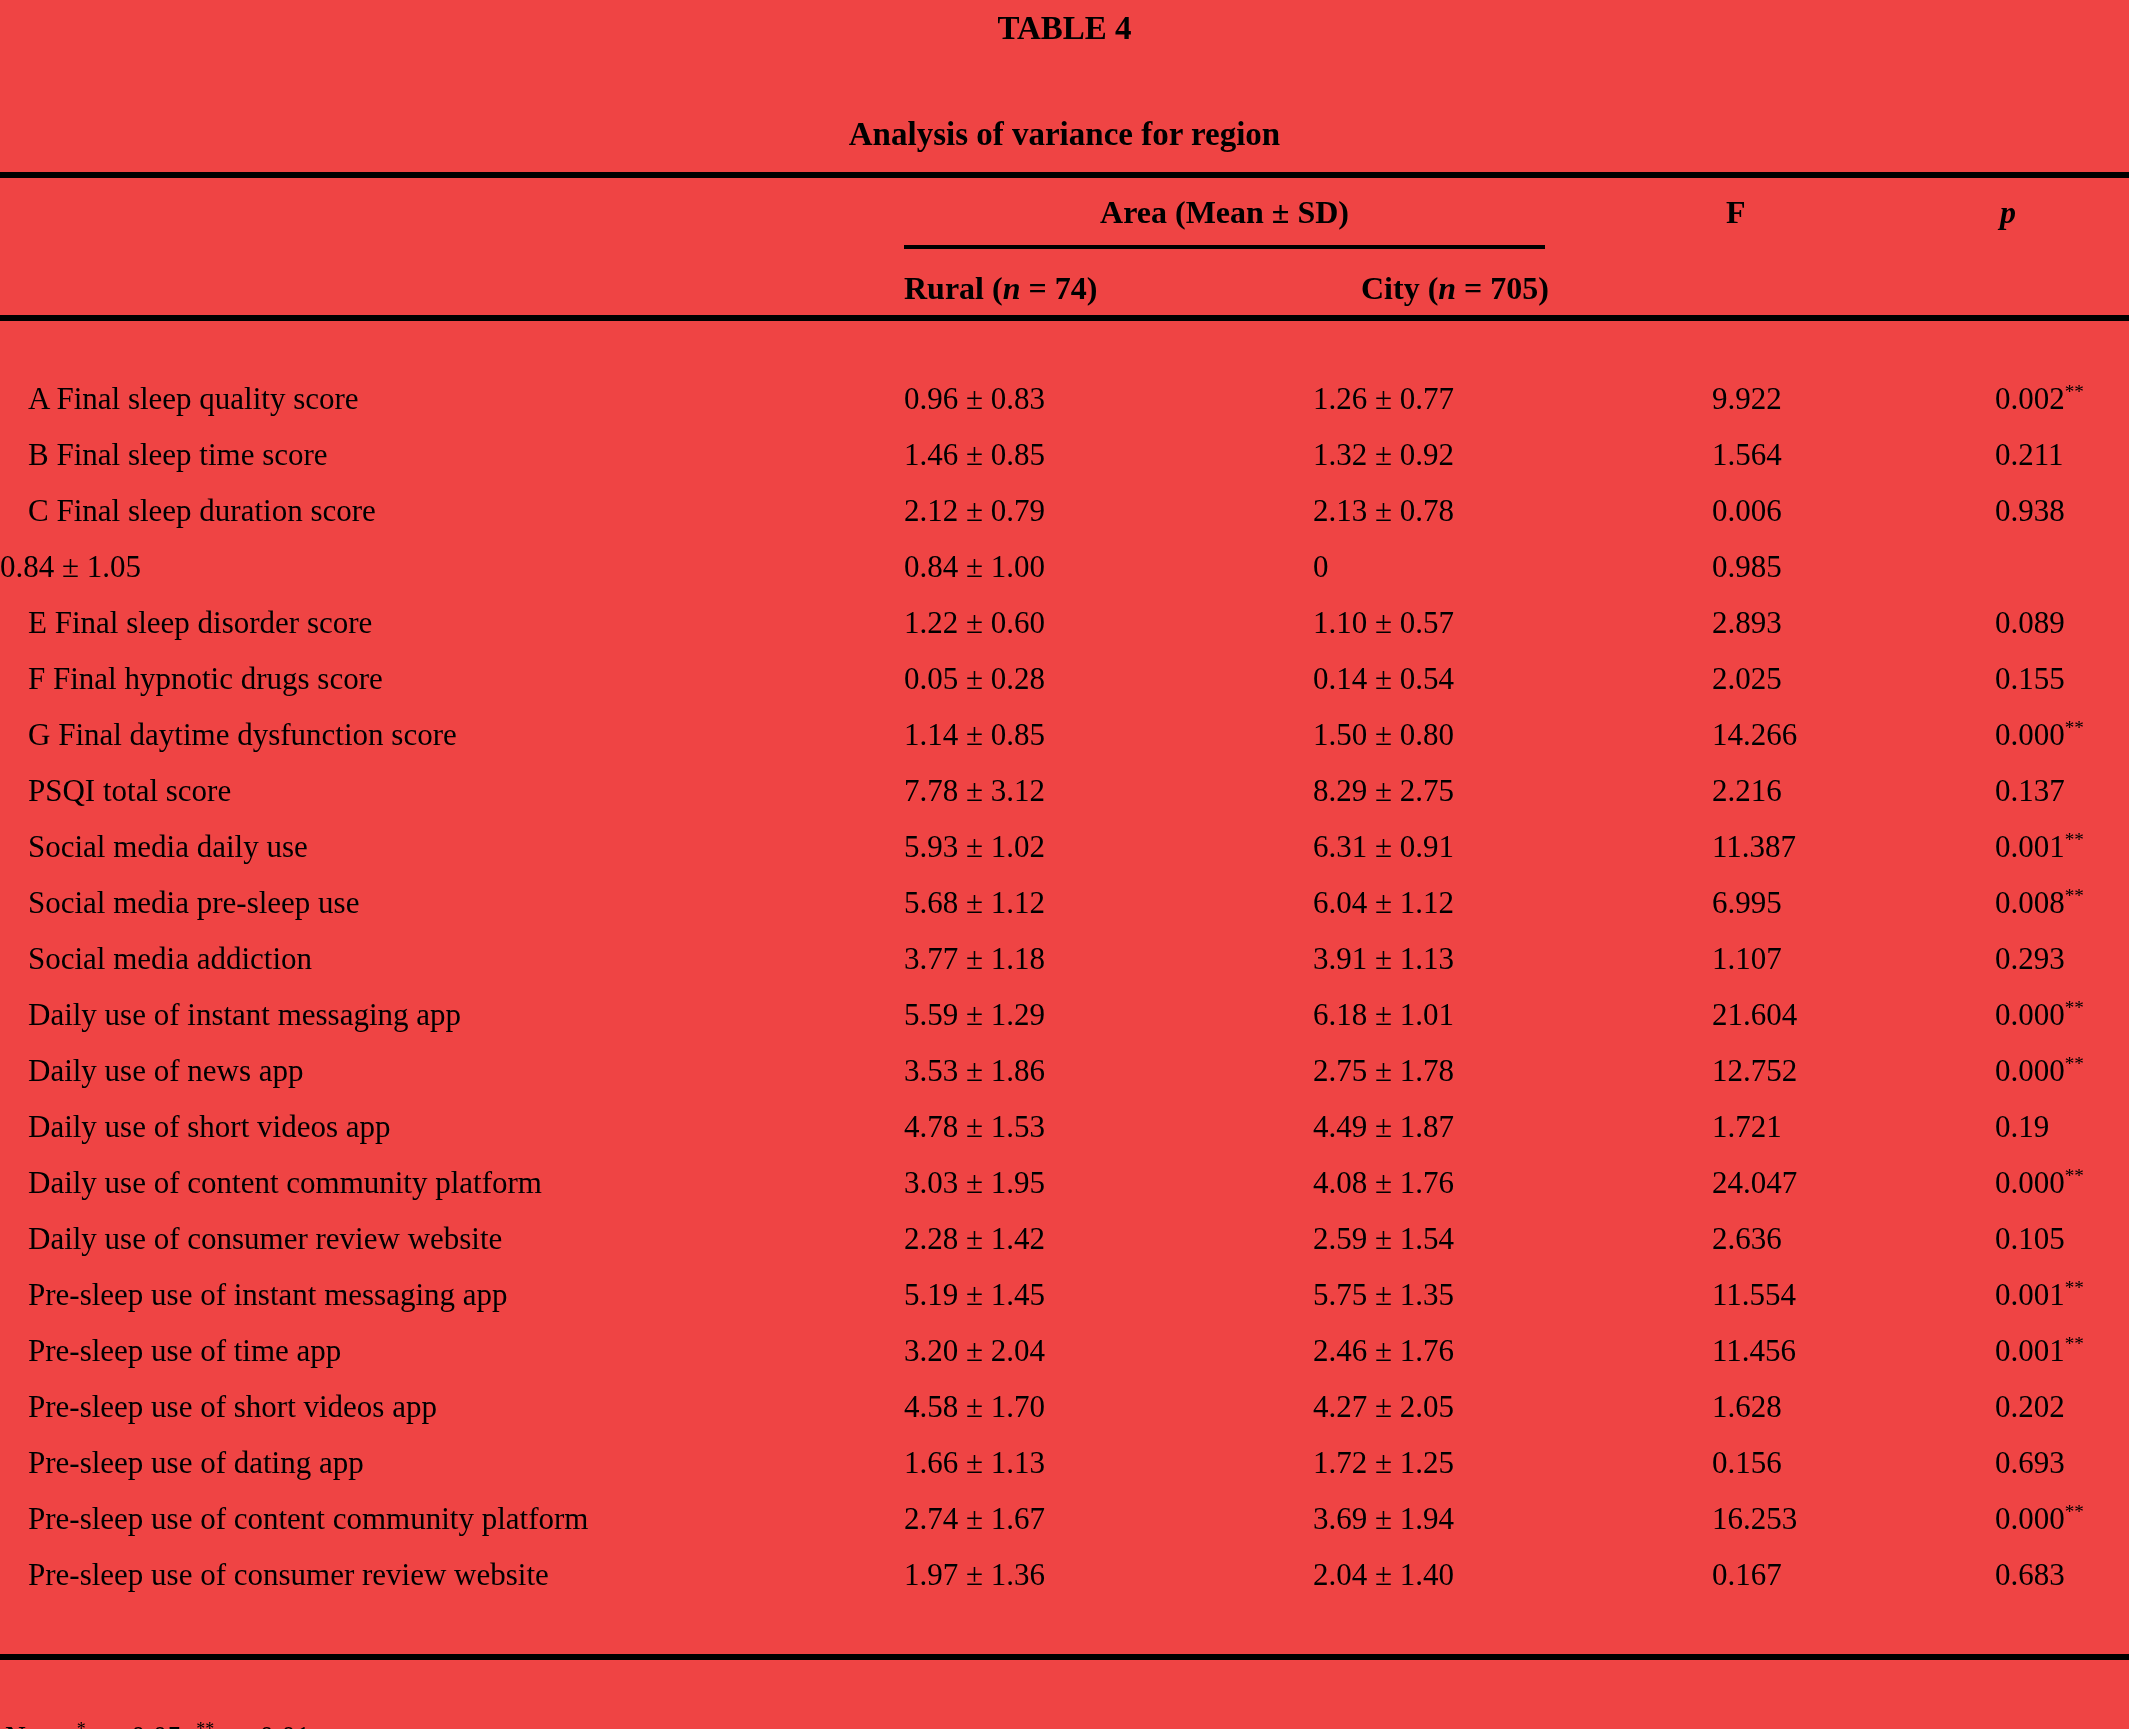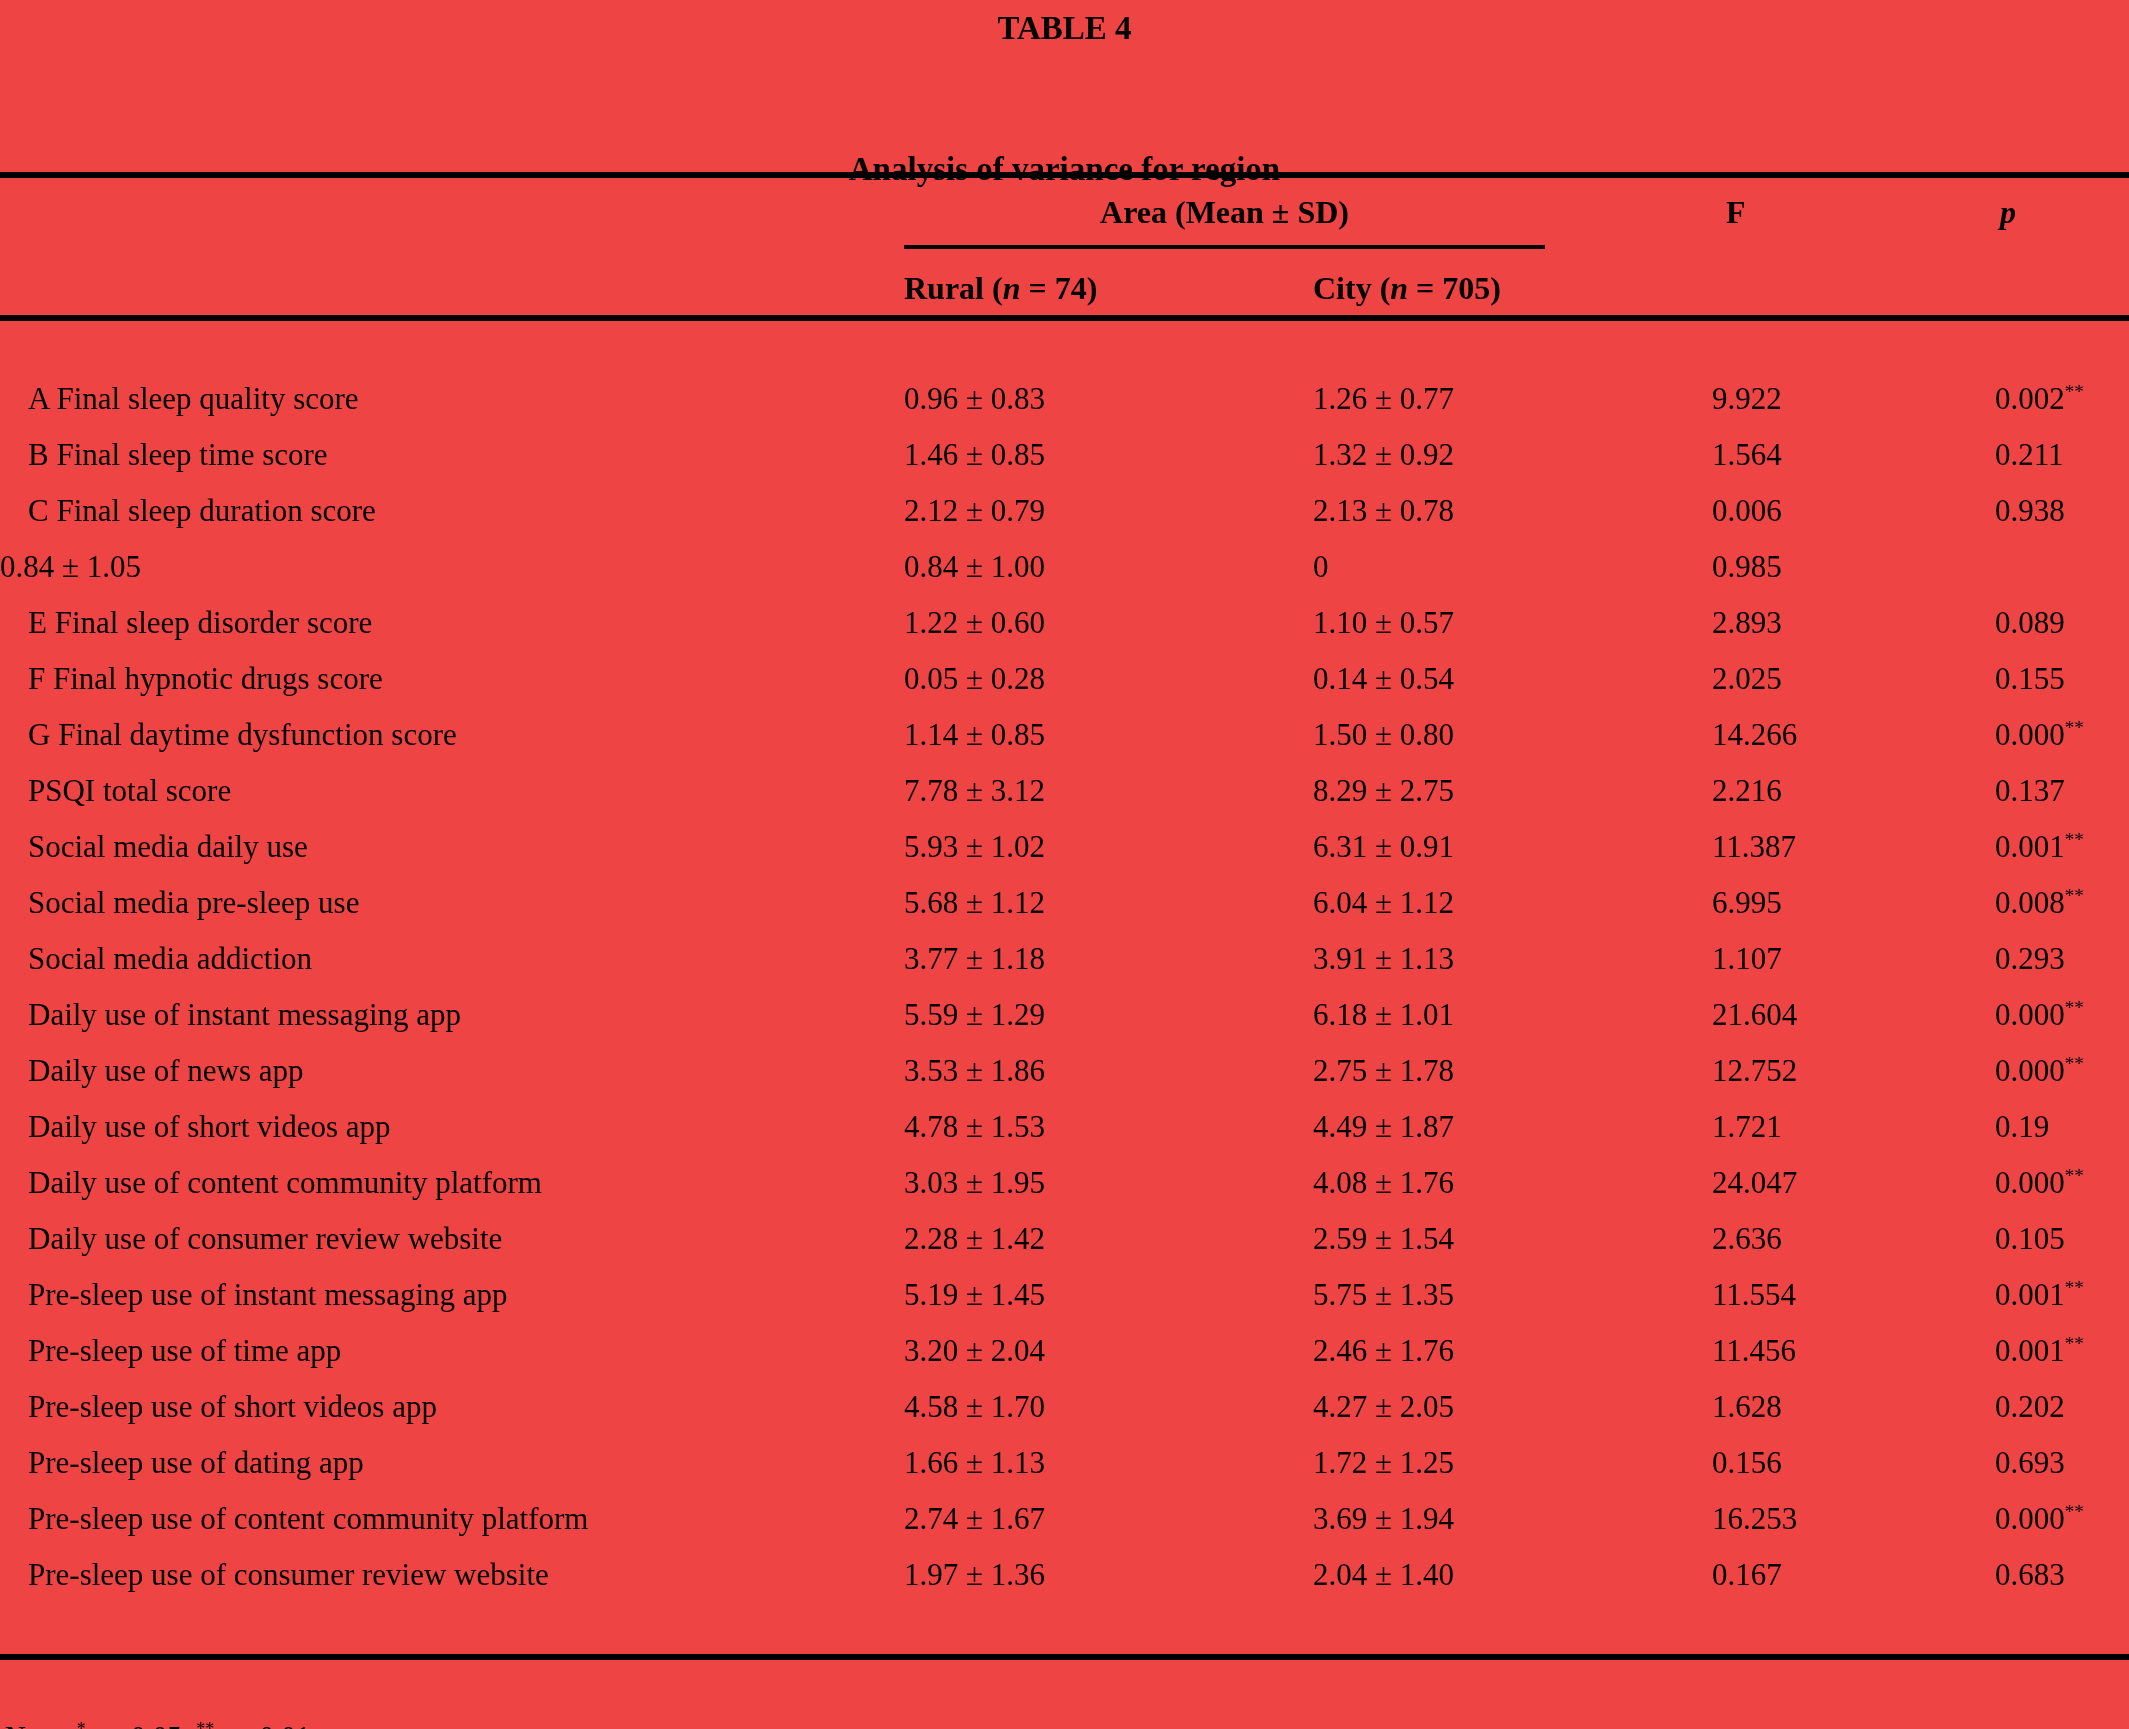--- a/index.html
+++ b/index.html
@@ -9,33 +9,33 @@
     background:#ef4444;color:#000000;
     font-family:"Liberation Serif","DejaVu Serif",serif;
     overflow:hidden;
   }
   .title{
     position:absolute;top:6px;left:0;width:2129px;
     text-align:center;font-size:33px;font-weight:bold;line-height:45px;
   }
   .subtitle{
     position:absolute;top:112px;left:0;width:2129px;
-    text-align:center;font-size:33px;font-weight:bold;line-height:45px;margin-top:35px;
+    text-align:center;font-size:33px;font-weight:bold;line-height:45px;
   }
   .rule{position:absolute;left:0;width:2129px;height:6px;background:#000000;}
   .rule-top{top:172px;}
   .rule-mid{top:315px;}
   .rule-bottom{top:1654px;}
   .rule-sub{position:absolute;top:245px;left:904px;width:641px;height:3.5px;background:#000000;}
   .hdr{position:absolute;font-size:32px;font-weight:bold;line-height:42px;white-space:pre;}
   .hdr-area{top:191px;left:904px;width:641px;text-align:center;}
   .hdr-f{top:191px;left:1726px;}
   .hdr-p{top:191px;left:2000px;font-style:italic;}
   .hdr-rural{top:267px;left:904px;}
-  .hdr-city{top:267px;left:1313px;font-family:Liberation Serif, serif;}
+  .hdr-city{top:267px;left:1361px;font-family:Liberation Serif, serif;}
   .rows{position:absolute;top:312px;left:0;width:2129px;padding-top:58px;}
   .row{
     display:grid;
     grid-template-columns:904px 409px 399px 283px 135px;
     align-items:center;
     height:56px;
   }
   .cell{font-size:31px;line-height:35px;white-space:pre;}
   .c-label{padding-left:28px;}
   sup{font-size:62%;vertical-align:super;line-height:0;}

